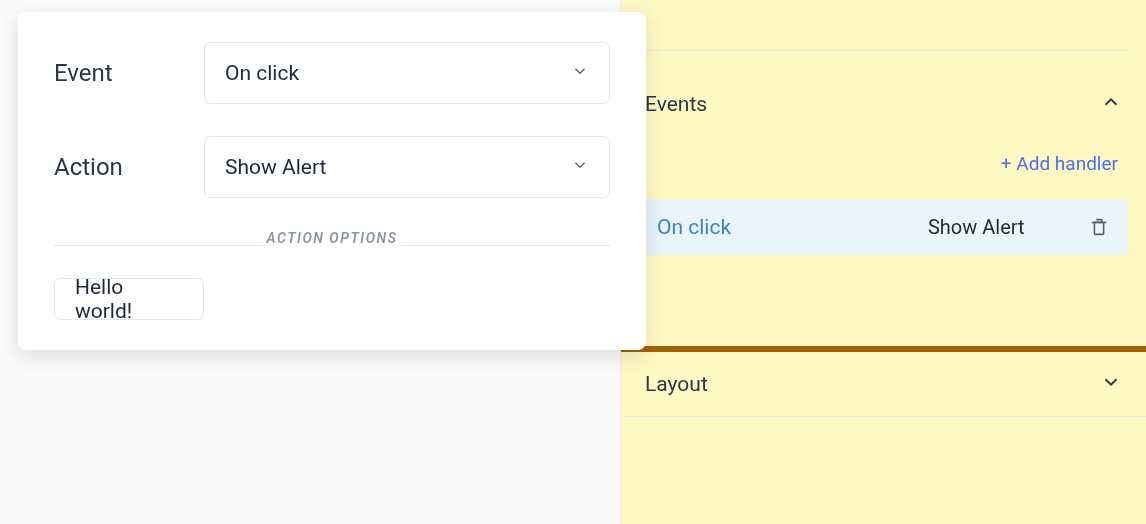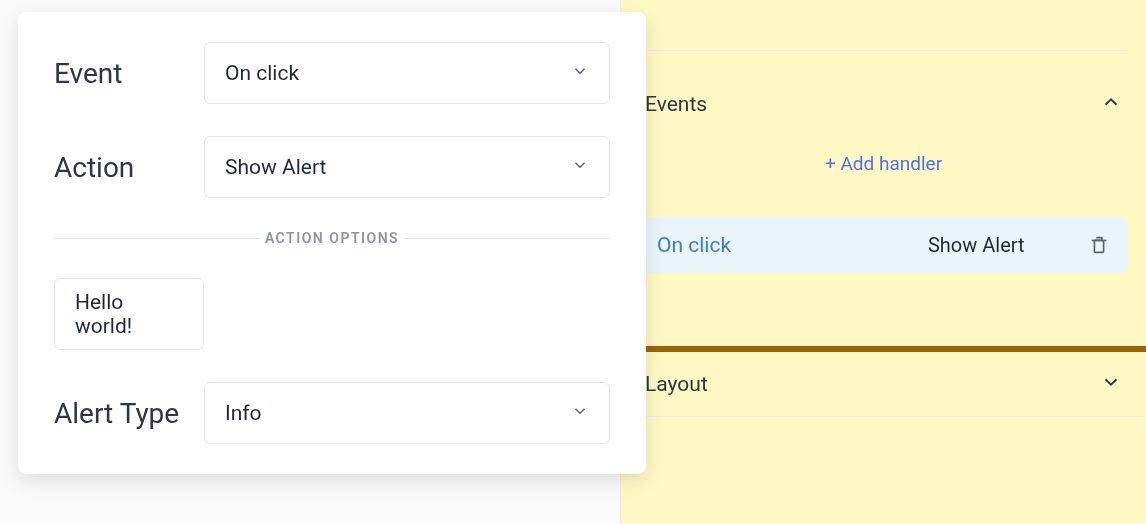--- a/index.html
+++ b/index.html
@@ -52,22 +52,22 @@
       top: 72px;
       left: 0;
       right: 0;
     }
     .events-header {
       height: 64px;
     }
 
     .add-handler-row {
       display: flex;
-      justify-content: center;
-      padding: 16px 28px 42px 28px;
+      justify-content: flex-end;
+      padding: 16px 28px 24px 28px;
     }
     .add-handler {
       color: #4f6ff0;
       font-size: 19px;
       cursor: pointer;
     }
 
     .handler-row {
       margin: 0 18px;
       background: #eaf4fb;
@@ -117,47 +117,48 @@
       z-index: 10;
     }
     .field-row {
       display: grid;
       grid-template-columns: 150px 1fr;
       align-items: center;
       margin-bottom: 32px;
     }
     .field-row:last-child { margin-bottom: 10px; }
     .field-label {
-      font-size: 28px;
+      font-size: 24px;
       color: #2d3748;
     }
     .select, .text-input {
       height: 62px;
       border: 1px solid #e3e6ea;
       border-radius: 6px;
       padding: 0 20px;
       font-size: 21px;
       color: #1f2937;
       background: #fff;
       display: flex;
       align-items: center;
       justify-content: space-between;
       cursor: pointer;
     }
     .select svg { width: 18px; height: 18px; stroke: #5b6470; stroke-width: 2; fill: none; }
     .text-input {
       cursor: text;
-      height: 72px;
+      height: 42px;
     }
 
     .divider-label {
       display: flex;
-      align-items: center;
+      align-items: flex-end;
       margin: 4px 0 32px 0;
       gap: 4px;
+      font-style: italic;
     }
     .divider-label .line { flex: 1; height: 1px; background: #e3e6ea; }
     .divider-label .text {
       font-size: 14px;
       letter-spacing: 1.5px;
       color: #8a94a2;
       font-weight: 600;
     }
   </style>
 </head>
@@ -237,24 +238,13 @@
     <div class="text">ACTION OPTIONS</div>
     <div class="line"></div>
   </div>
 
   <div class="field-row">
     <div class="text-input">
       <span>Hello world!</span>
     </div>
   </div>
 
-  <div class="field-row">
-    <div class="field-label">Alert Type</div>
-    <div class="select">
-      <span>Info</span>
-      <span>
-        <svg viewBox="0 0 24 24">
-            <polyline points="6 9 12 15 18 9"></polyline>
-          </svg>
-      </span>
-    </div>
-  </div>
 </div>
 
 </body></html>

